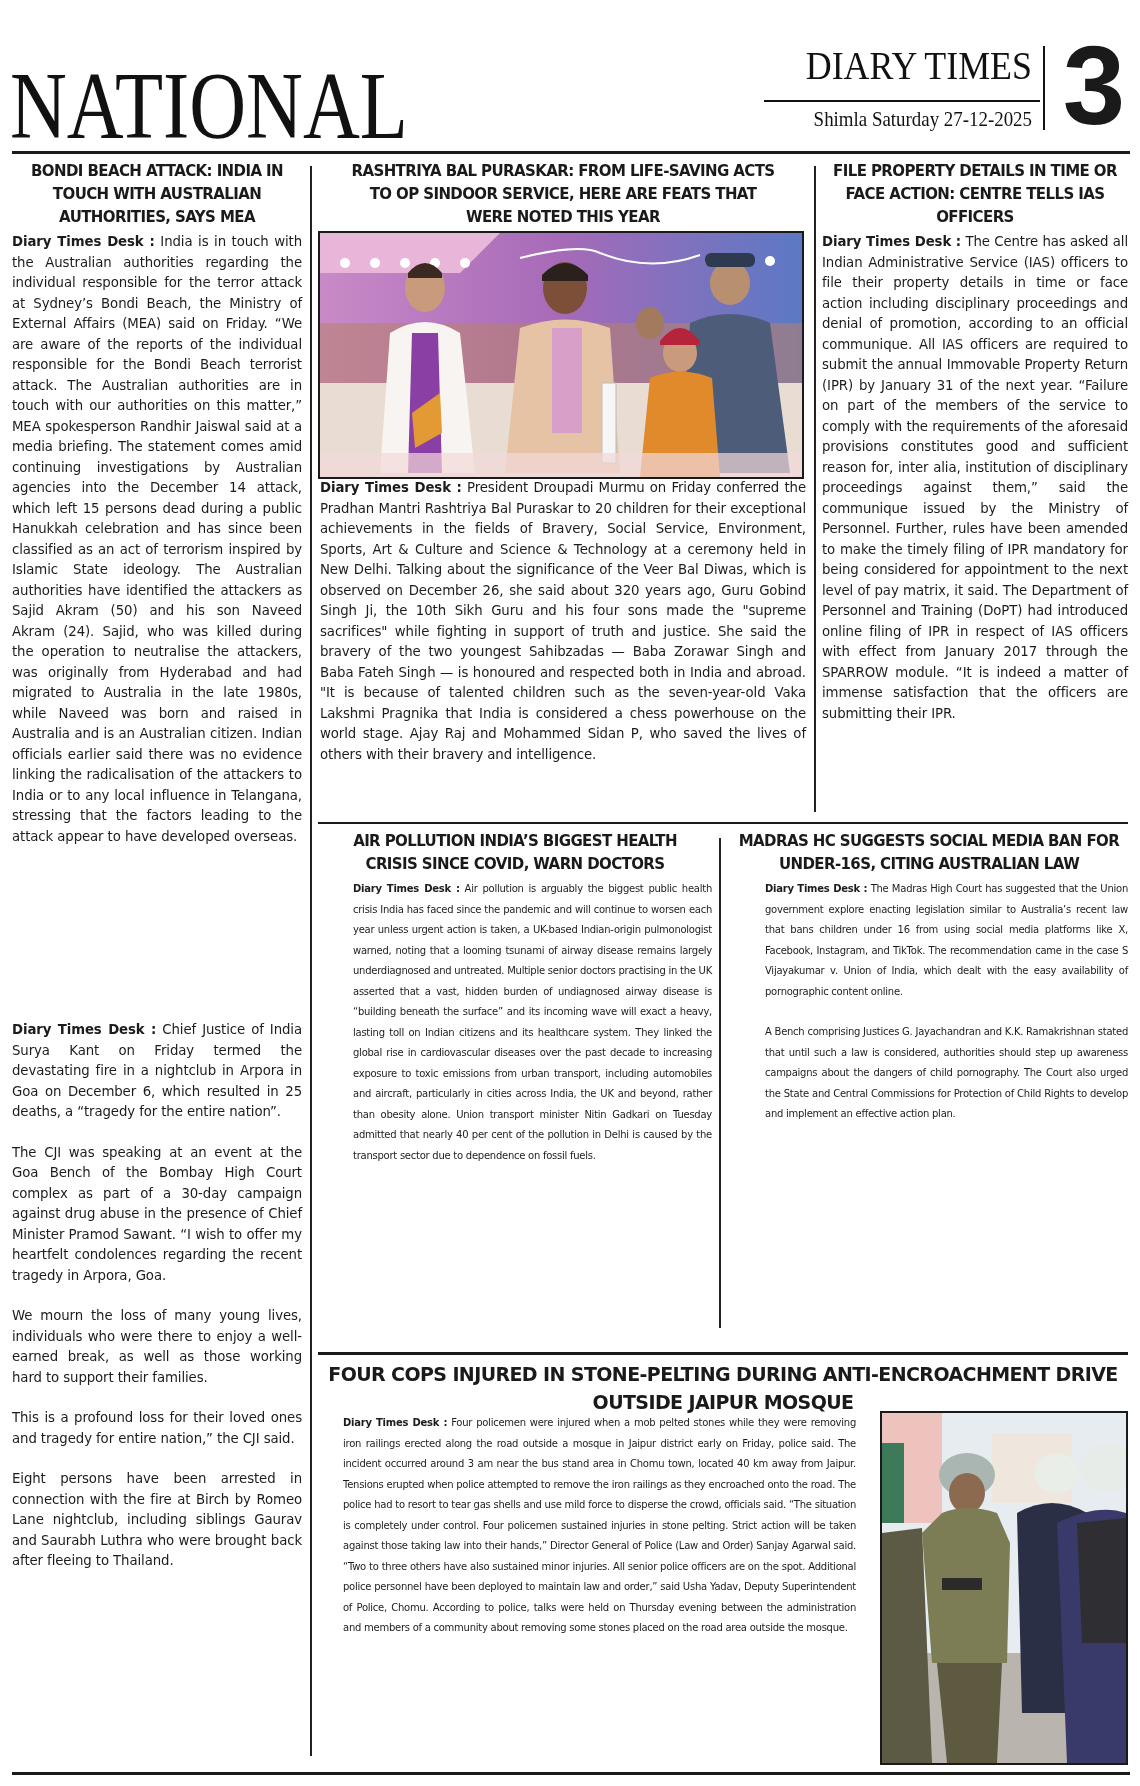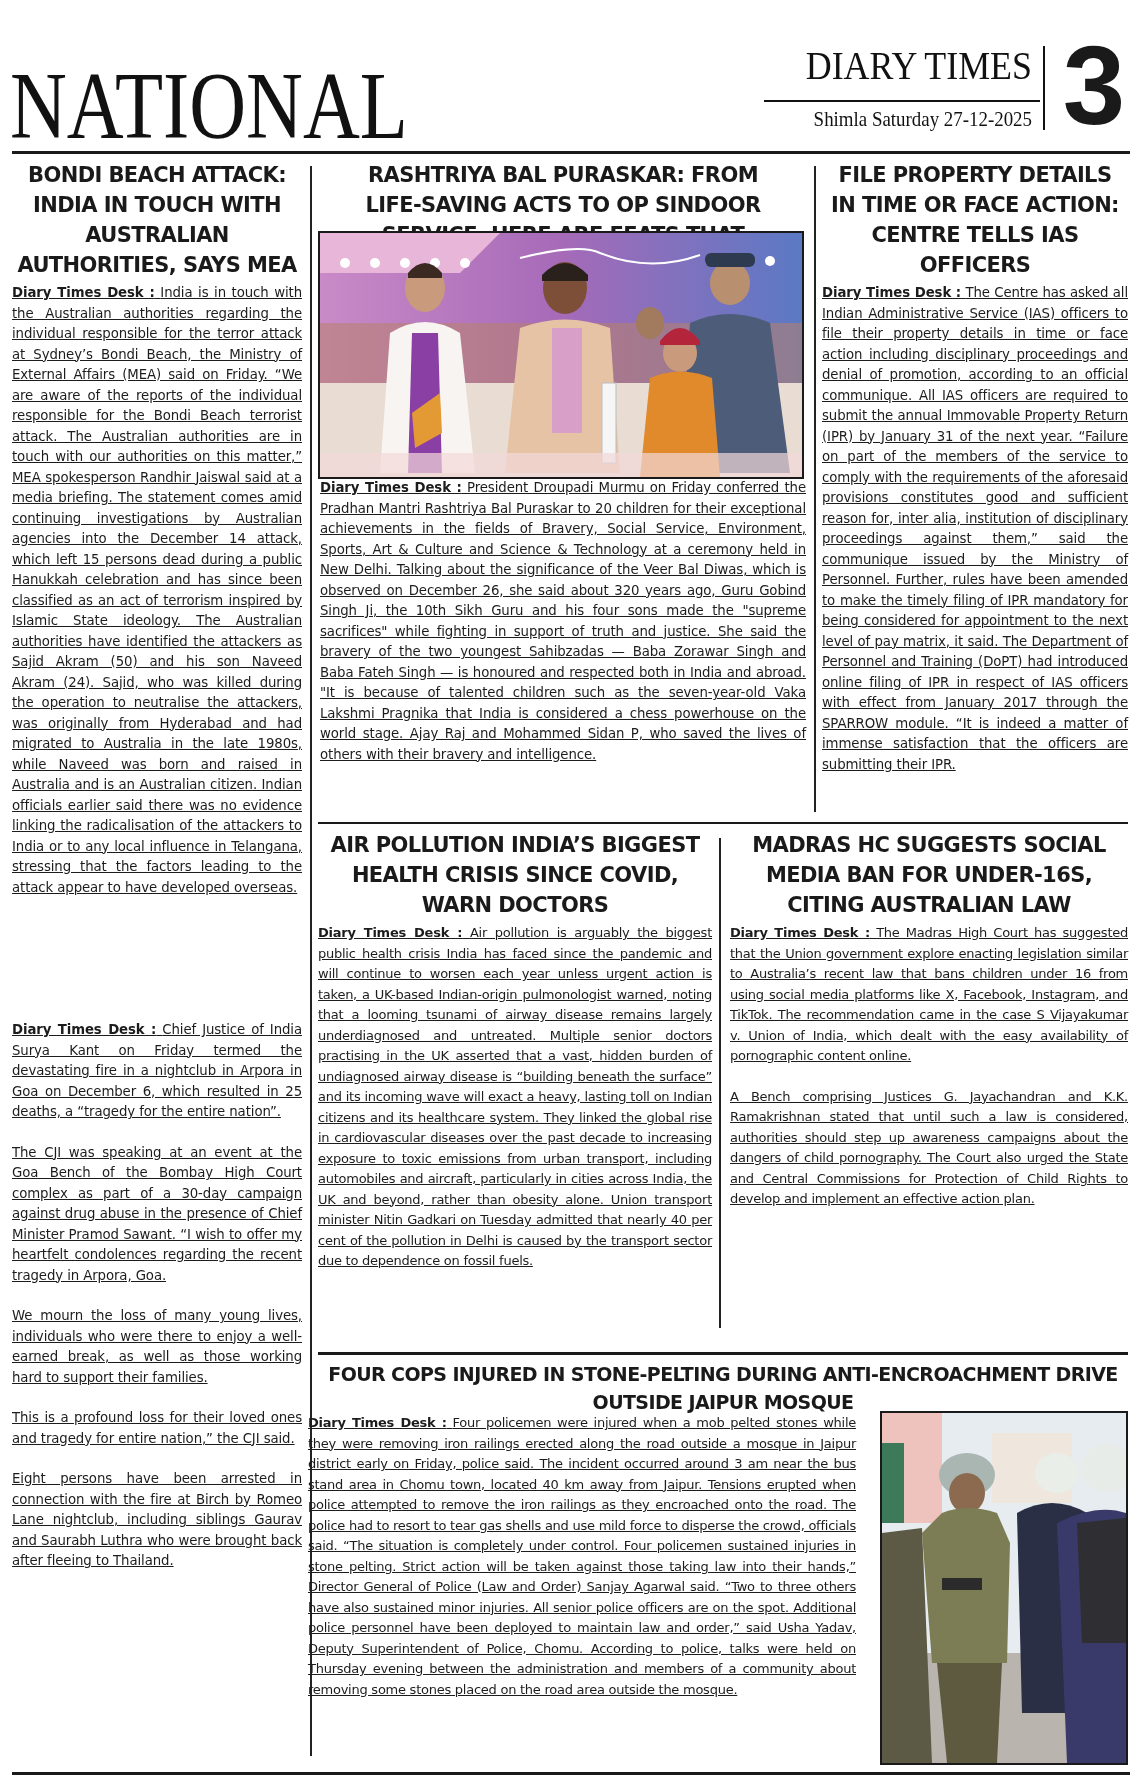--- a/index.html
+++ b/index.html
@@ -13,24 +13,24 @@
   .paper-rule { left:764px; top:100px; width:276px; height:2px; background:#111; }
   .paper-date { left:752px; top:106px; width:280px; text-align:right; font-family:"Liberation Serif", serif;
          font-size:21px; line-height:26px; color:#111; transform:scaleX(0.9); transform-origin:right top; }
   .vbar-mast { left:1043px; top:46px; width:2px; height:84px; background:#111; }
   .page-num { left:1054px; top:30px; width:80px; text-align:center; font-family:"Liberation Sans", sans-serif;
          font-weight:bold; font-size:112px; line-height:112px; color:#1a1a1a; }
   .hrule { height:3px; background:#1a1a1a; }
   .vrule { width:2px; background:#222; }
   .col { font-family:"DejaVu Sans", sans-serif; }
   .hl { font-family:"DejaVu Sans", sans-serif; font-weight:bold; text-align:center; color:#1a1a1a;
-        font-size:21px; line-height:30px; letter-spacing:-0.6px; margin:0 0 3px 0; }
+        font-size:15px; line-height:23px; letter-spacing:-0.6px; margin:0 0 3px 0; }
   .hl.big { font-size:19px; line-height:28px; letter-spacing:-0.6px; }
-  .body { font-size:13.3px; line-height:20.5px; text-align:justify; color:#1c1c1c; margin:0; letter-spacing:-0.1px;text-decoration:underline; }
-  .body.tight { font-size:13px; letter-spacing:-0.25px; }
+  .body { font-size:13.3px; line-height:20.5px; text-align:justify; color:#1c1c1c; margin:0; letter-spacing:-0.1px; }
+  .body.tight { font-size:10px; letter-spacing:-0.25px;margin-left:35px; }
   .body b { font-weight:bold; }
   .para-gap { height:20px; }
   .photo { border:2px solid #1a1a1a; overflow:hidden; position:absolute; }
 </style>
 </head>
 <body>
 
 <div class="abs masthead-title">NATIONAL</div>
 <div class="abs paper-name">DIARY TIMES</div>
 <div class="abs paper-rule"></div>

